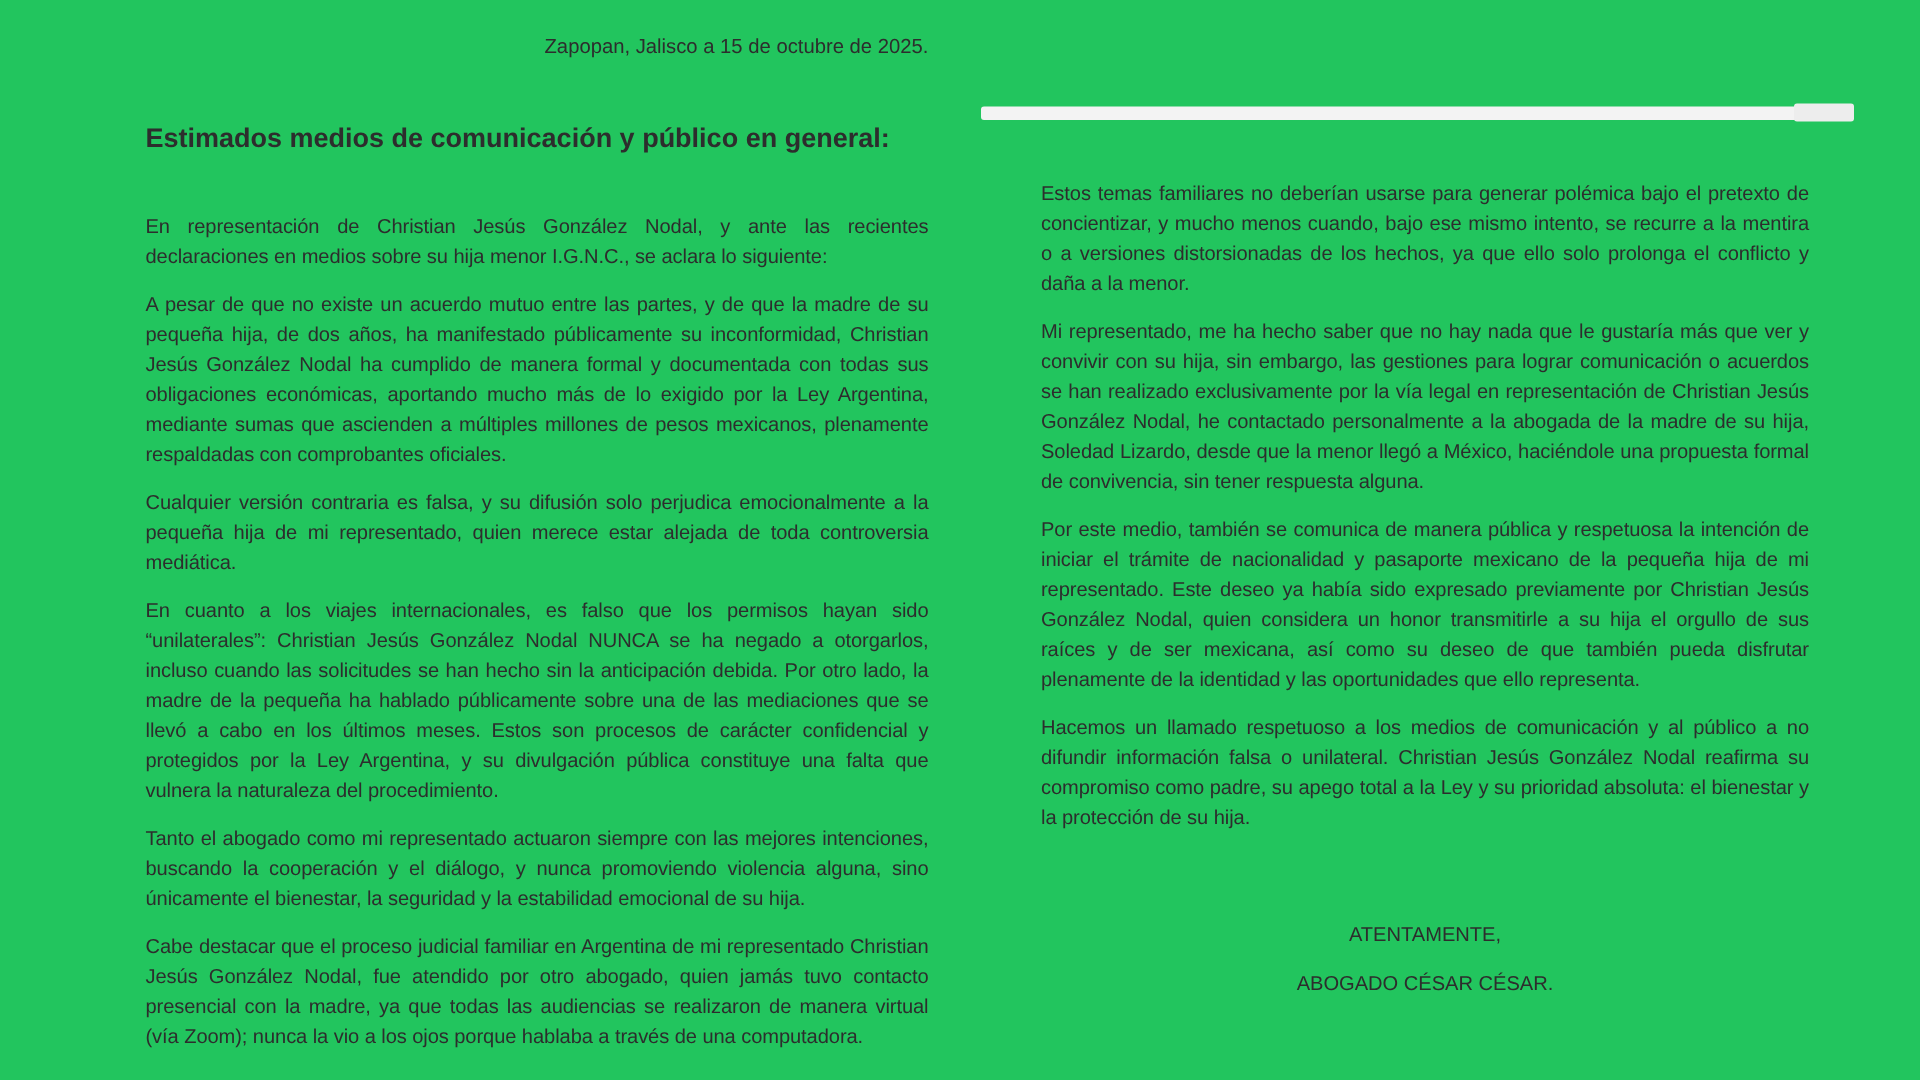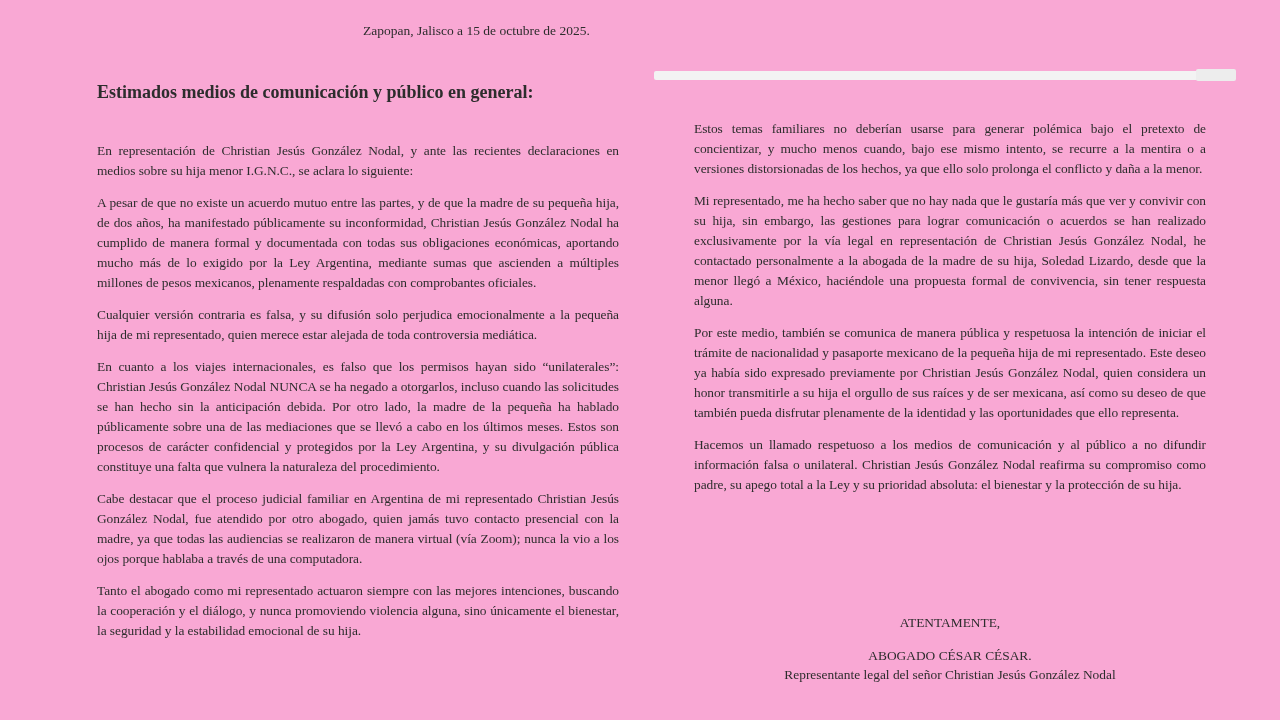--- a/index.html
+++ b/index.html
@@ -5,23 +5,23 @@
 <style>
   html, body {
     margin: 0;
     padding: 0;
     background: #ffffff;
   }
   .page {
     position: relative;
     width: 1280px;
     height: 720px;
-    background: #f9a8d4;
+    background: #22c55e;
     overflow: hidden;
-    font-family: Liberation Serif, serif;
+    font-family: Liberation Sans, sans-serif;
     color: #2d2d2d;
   }
   .date-line {
     position: absolute;
     left: 363px;
     top: 22px;
     font-size: 13.5px;
     line-height: 18px;
     white-space: nowrap;
   }
@@ -101,30 +101,29 @@
 
   <div class="date-line">Zapopan, Jalisco a 15 de octubre de 2025.</div>
 
   <div class="salutation">Estimados medios de comunicación y público en general:</div>
 
   <div class="column left-column">
       <p class="para">En representación de Christian Jesús González Nodal, y ante las recientes declaraciones en medios sobre su hija menor I.G.N.C., se aclara lo siguiente:</p>
       <p class="para">A pesar de que no existe un acuerdo mutuo entre las partes, y de que la madre de su pequeña hija, de dos años, ha manifestado públicamente su inconformidad, Christian Jesús González Nodal ha cumplido de manera formal y documentada con todas sus obligaciones económicas, aportando mucho más de lo exigido por la Ley Argentina, mediante sumas que ascienden a múltiples millones de pesos mexicanos, plenamente respaldadas con comprobantes oficiales.</p>
       <p class="para">Cualquier versión contraria es falsa, y su difusión solo perjudica emocionalmente a la pequeña hija de mi representado, quien merece estar alejada de toda controversia mediática.</p>
       <p class="para">En cuanto a los viajes internacionales, es falso que los permisos hayan sido “unilaterales”: Christian Jesús González Nodal NUNCA se ha negado a otorgarlos, incluso cuando las solicitudes se han hecho sin la anticipación debida. Por otro lado, la madre de la pequeña ha hablado públicamente sobre una de las mediaciones que se llevó a cabo en los últimos meses. Estos son procesos de carácter confidencial y protegidos por la Ley Argentina, y su divulgación pública constituye una falta que vulnera la naturaleza del procedimiento.</p>
+      <p class="para">Tanto el abogado como mi representado actuaron siempre con las mejores intenciones, buscando la cooperación y el diálogo, y nunca promoviendo violencia alguna, sino únicamente el bienestar, la seguridad y la estabilidad emocional de su hija.</p>
       <p class="para">Cabe destacar que el proceso judicial familiar en Argentina de mi representado Christian Jesús González Nodal, fue atendido por otro abogado, quien jamás tuvo contacto presencial con la madre, ya que todas las audiencias se realizaron de manera virtual (vía Zoom); nunca la vio a los ojos porque hablaba a través de una computadora.</p>
-      <p class="para">Tanto el abogado como mi representado actuaron siempre con las mejores intenciones, buscando la cooperación y el diálogo, y nunca promoviendo violencia alguna, sino únicamente el bienestar, la seguridad y la estabilidad emocional de su hija.</p>
     </div>
 
   <div class="column right-column">
       <p class="para">Estos temas familiares no deberían usarse para generar polémica bajo el pretexto de concientizar, y mucho menos cuando, bajo ese mismo intento, se recurre a la mentira o a versiones distorsionadas de los hechos, ya que ello solo prolonga el conflicto y daña a la menor.</p>
       <p class="para">Mi representado, me ha hecho saber que no hay nada que le gustaría más que ver y convivir con su hija, sin embargo, las gestiones para lograr comunicación o acuerdos se han realizado exclusivamente por la vía legal en representación de Christian Jesús González Nodal, he contactado personalmente a la abogada de la madre de su hija, Soledad Lizardo, desde que la menor llegó a México, haciéndole una propuesta formal de convivencia, sin tener respuesta alguna.</p>
       <p class="para">Por este medio, también se comunica de manera pública y respetuosa la intención de iniciar el trámite de nacionalidad y pasaporte mexicano de la pequeña hija de mi representado. Este deseo ya había sido expresado previamente por Christian Jesús González Nodal, quien considera un honor transmitirle a su hija el orgullo de sus raíces y de ser mexicana, así como su deseo de que también pueda disfrutar plenamente de la identidad y las oportunidades que ello representa.</p>
       <p class="para">Hacemos un llamado respetuoso a los medios de comunicación y al público a no difundir información falsa o unilateral. Christian Jesús González Nodal reafirma su compromiso como padre, su apego total a la Ley y su prioridad absoluta: el bienestar y la protección de su hija.</p>
     </div>
 
   <div class="signature-block">
     <p class="closing-line">ATENTAMENTE,</p>
     <p class="signatory-name">ABOGADO CÉSAR CÉSAR.</p>
-    <p class="signatory-title">Representante legal del señor Christian Jesús González Nodal</p>
   </div>
 
 </div>
 
 </body></html>

